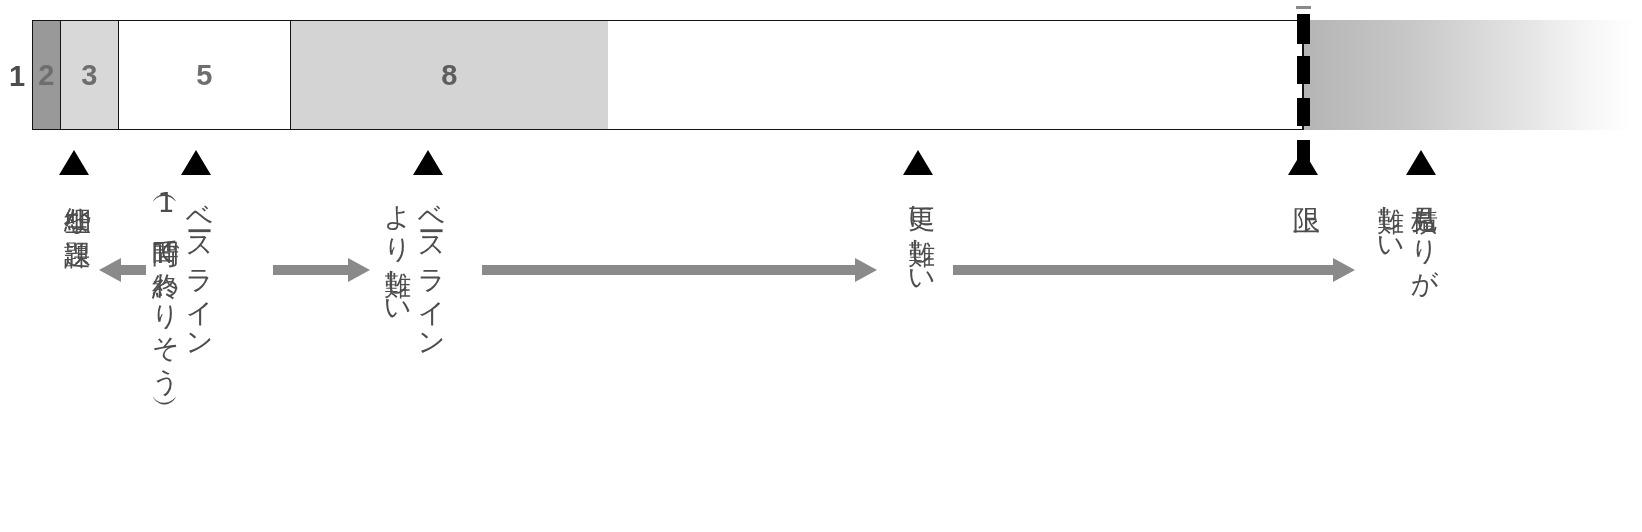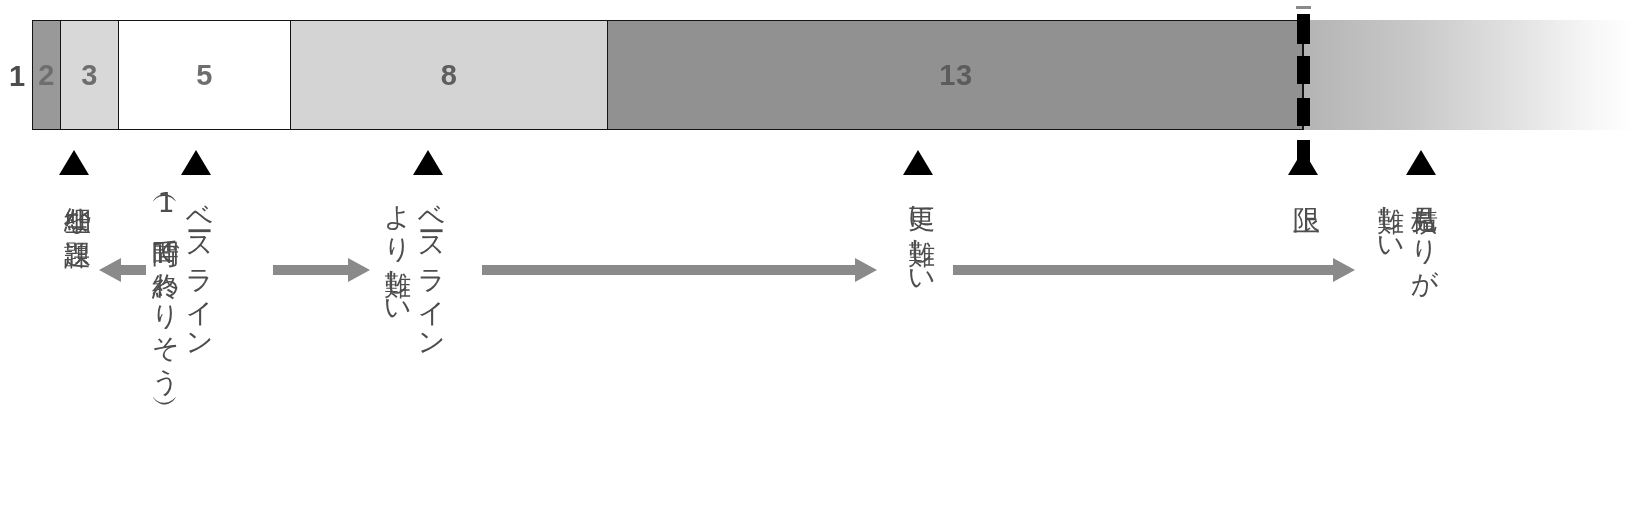--- a/index.html
+++ b/index.html
@@ -163,23 +163,20 @@
         <span class="cell-label" style="color: rgb(110, 110, 110);">2</span>
       </div>
       <div class="scale-cell" style="width: 58px; flex: 0 0 58px; background: rgb(216, 216, 216);">
         <span class="cell-label" style="color: rgb(110, 110, 110);">3</span>
       </div>
       <div class="scale-cell" style="width: 172px; flex: 0 0 172px; background: rgb(255, 255, 255);">
         <span class="cell-label" style="color: rgb(110, 110, 110);">5</span>
       </div>
       <div class="scale-cell" style="width: 317px; flex: 0 0 317px; background: rgb(212, 212, 212);">
         <span class="cell-label" style="color: rgb(94, 94, 94);">8</span>
-      </div>
-      <div class="scale-cell" style="width: 696px; flex: 0 0 696px; background: rgb(145, 145, 145);">
-        <span class="cell-label" style="color: rgb(92, 92, 92);">13</span>
       </div>
     </div>
 
   <div id="limit-tick"></div>
   <div id="limit-hairline"></div>
   <div id="limit-line">
       <div class="seg" style="top: 0px; height: 30px;"></div>
       <div class="seg" style="top: 42px; height: 28px;"></div>
       <div class="seg" style="top: 84px; height: 28px;"></div>
       <div class="seg" style="top: 126px; height: 28px;"></div>

